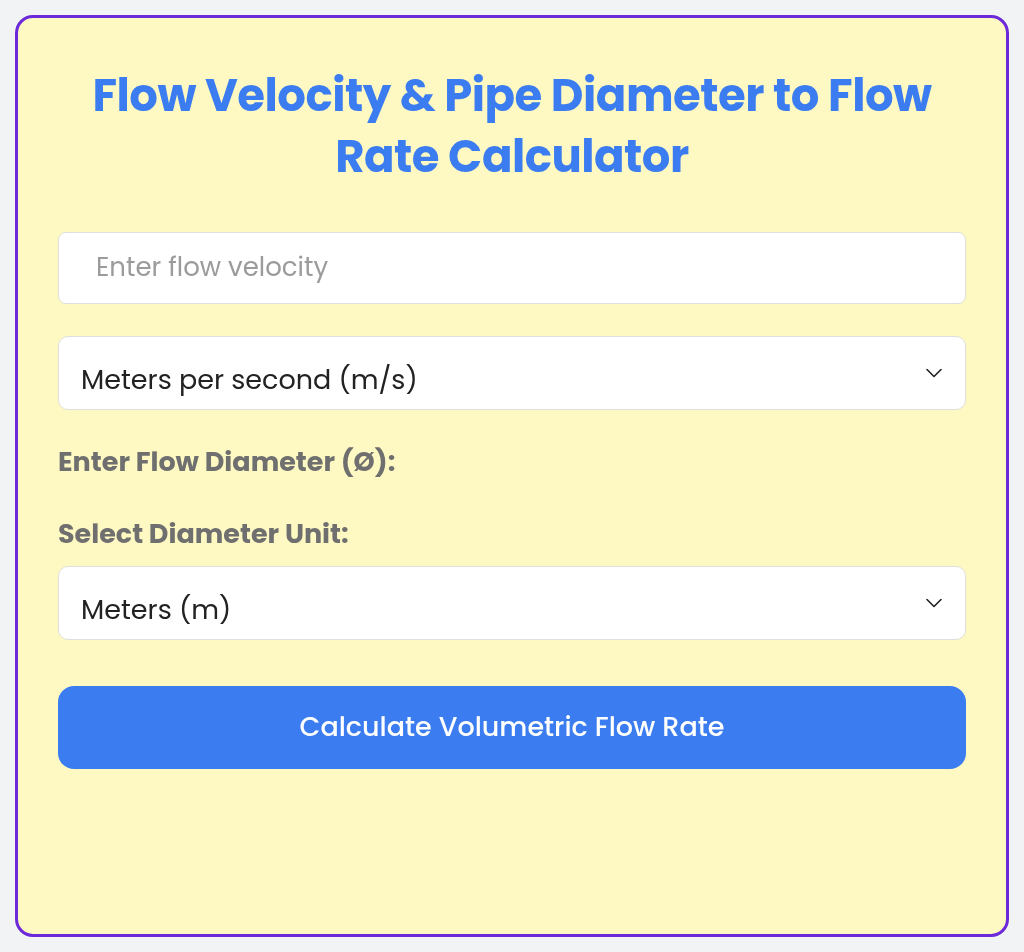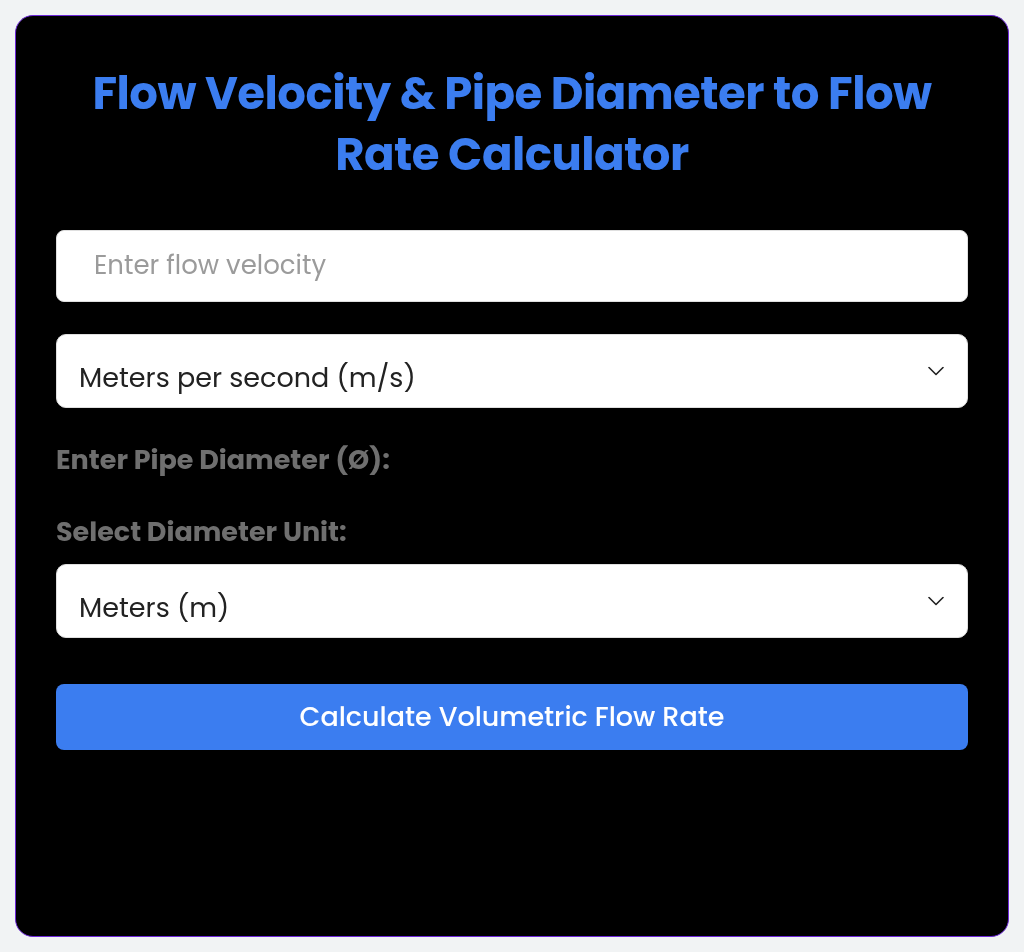--- a/index.html
+++ b/index.html
@@ -8,22 +8,22 @@
       padding: 0;
     }
     body {
       font-family: 'Poppins', 'Segoe UI', Arial, sans-serif;
       background: #f1f3f4;
       padding: 15px;
       width: 1024px;
       height: 952px;
     }
     .card {
-      background: #000000;
-      border: 1px solid #6d28d9;
+      background: #fef9c3;
+      border: 3px solid #6d28d9;
       border-radius: 18px;
       padding: 48px 40px 42px 40px;
       width: 100%;
       height: 100%;
     }
     .title {
       color: #3b7df0;
       font-size: 45px;
       font-weight: 700;
       text-align: center;
@@ -77,25 +77,25 @@
     .chevron {
       position: absolute;
       right: 24px;
       top: 50%;
       transform: translateY(-50%);
       pointer-events: none;
       color: #222;
     }
     .button {
       width: 100%;
-      height: 66px;
+      height: 83px;
       background: #3b7df0;
       color: #ffffff;
       border: none;
-      border-radius: 8px;
+      border-radius: 16px;
       font-size: 27px;
       font-weight: 500;
       font-family: inherit;
       cursor: pointer;
       margin-top: 14px;
     }
   </style>
 </head>
 <body>
 
@@ -113,21 +113,21 @@
       </select>
       <span class="chevron">
         <svg width="16" height="10" viewBox="0 0 16 10" fill="none">
           <path d="M1 1L8 8L15 1" stroke="currentColor" stroke-width="1.6" stroke-linecap="round" stroke-linejoin="round"></path>
         </svg>
       </span>
     </div>
   </div>
 
   <div class="field">
-    <label class="label">Enter Pipe Diameter (Ø):</label>
+    <label class="label">Enter Flow Diameter (Ø):</label>
   </div>
 
   <div class="field">
     <label class="label">Select Diameter Unit:</label>
     <div class="select-wrapper">
       <select class="select">
         <option>Meters (m)</option>
       </select>
       <span class="chevron">
         <svg width="16" height="10" viewBox="0 0 16 10" fill="none">

